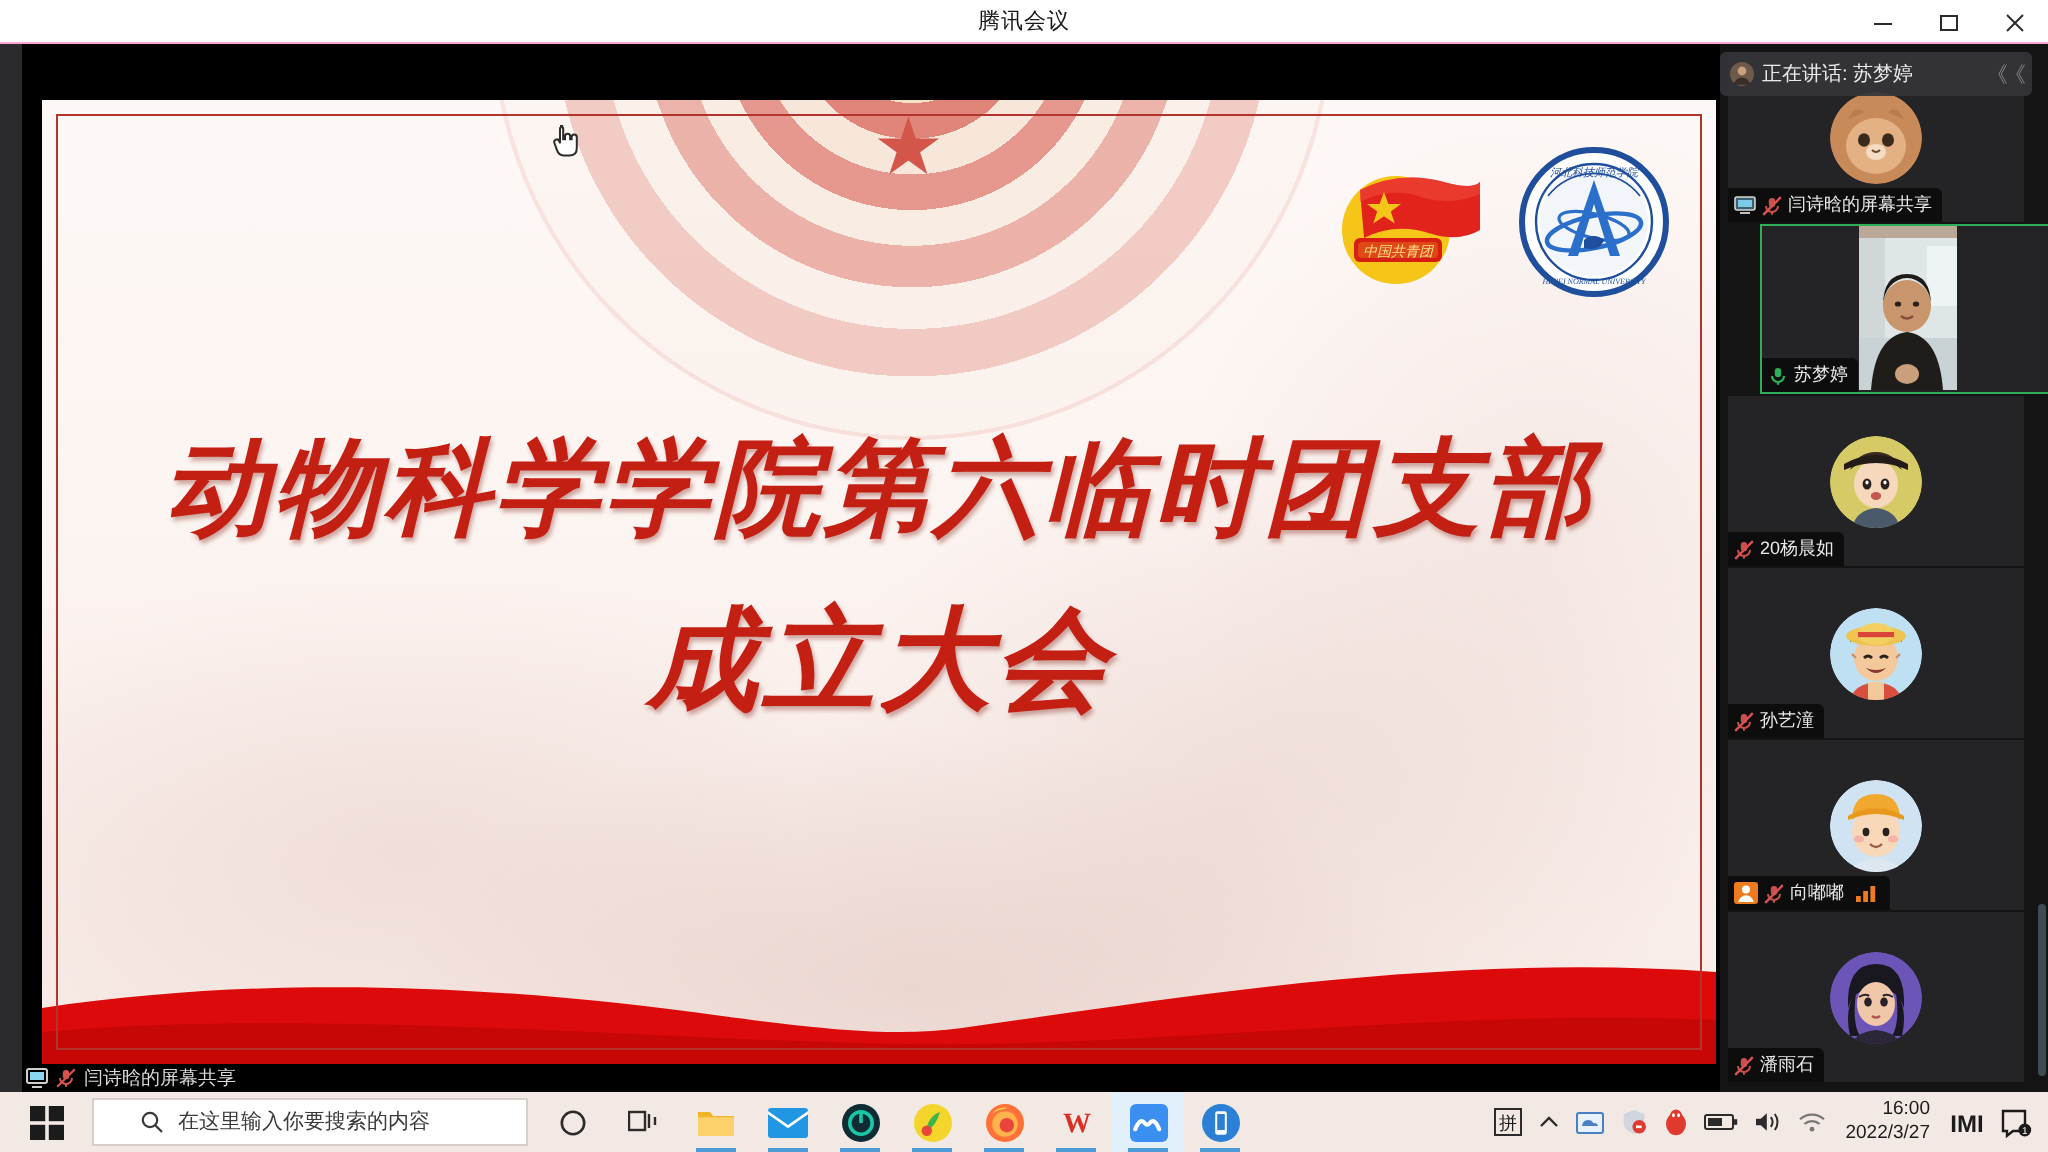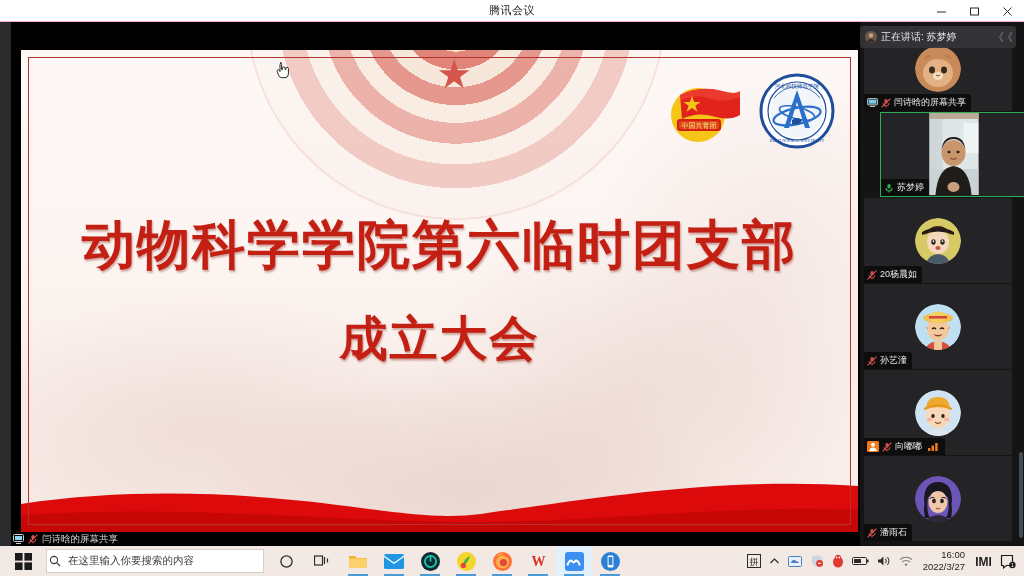--- a/index.html
+++ b/index.html
@@ -36,20 +36,21 @@
   
   .left-rail{
     position:absolute; left:0; top:0; width:11px; height:524px;
     background:#2b2b2d;
   }
 
   
   .share-stage{
     position:absolute; left:11px; top:0; width:849px; height:524px;
     background:#000;
+    font-style:italic;
   }
   .slide{
     position:absolute; left:10px; top:28px; width:837px; height:482px;
     background:#fbf4f1;
     overflow:hidden;
   }
   
   .slide .paper{
     position:absolute; inset:0;
     background:
@@ -113,21 +114,21 @@
   .slide-title{
     position:absolute; left:0; right:0; top:168px;
     text-align:center;
     font-family:"Liberation Serif","DejaVu Serif",serif;
     font-weight:bold;
     color:#c31f13;
     text-shadow:1px 2px 2px rgba(120,20,10,.35);
     letter-spacing:2px;
   }
   .slide-title .line1{ font-size:53px; line-height:1.05; }
-  .slide-title .line2{ font-size:48px; line-height:1.05; margin-top:40px; }
+  .slide-title .line2{ font-size:56px; line-height:1.05; margin-top:28px; }
 
   
   .share-bottombar{
     position:absolute; left:11px; bottom:0; width:849px; height:14px;
     background:#000; display:flex; align-items:center; gap:4px; padding-left:2px;
   }
   .share-bottombar .label{
     font-size:9.5px; color:#d8d8d8; white-space:nowrap;
   }
 
@@ -194,21 +195,21 @@
   .taskbar{
     position:absolute; left:0; bottom:0; width:1024px; height:30px;
     background:#f3e9e4;
     display:flex; align-items:center;
   }
   .start-btn{
     width:46px; height:30px; display:flex; align-items:center; justify-content:center;
   }
   .searchbox{
     width:218px; height:24px; background:#ffffff; border:1px solid #d9cfca;
-    display:flex; align-items:center; gap:7px; padding:0 2px;
+    display:flex; align-items:center; gap:7px; padding:0 23px;
   }
   .searchbox .ph{ font-size:10.5px; color:#3a3a3a; white-space:nowrap; }
   .tb-icons{ display:flex; align-items:center; height:30px; margin-left:4px; }
   .tb-item{
     width:36px; height:30px; display:flex; align-items:center; justify-content:center;
     position:relative;
   }
   .tb-item.active{ background:#e2f0fb; }
   .tb-item .underline{
     position:absolute; bottom:0; left:8px; width:20px; height:2px; background:#4a9bd6;

